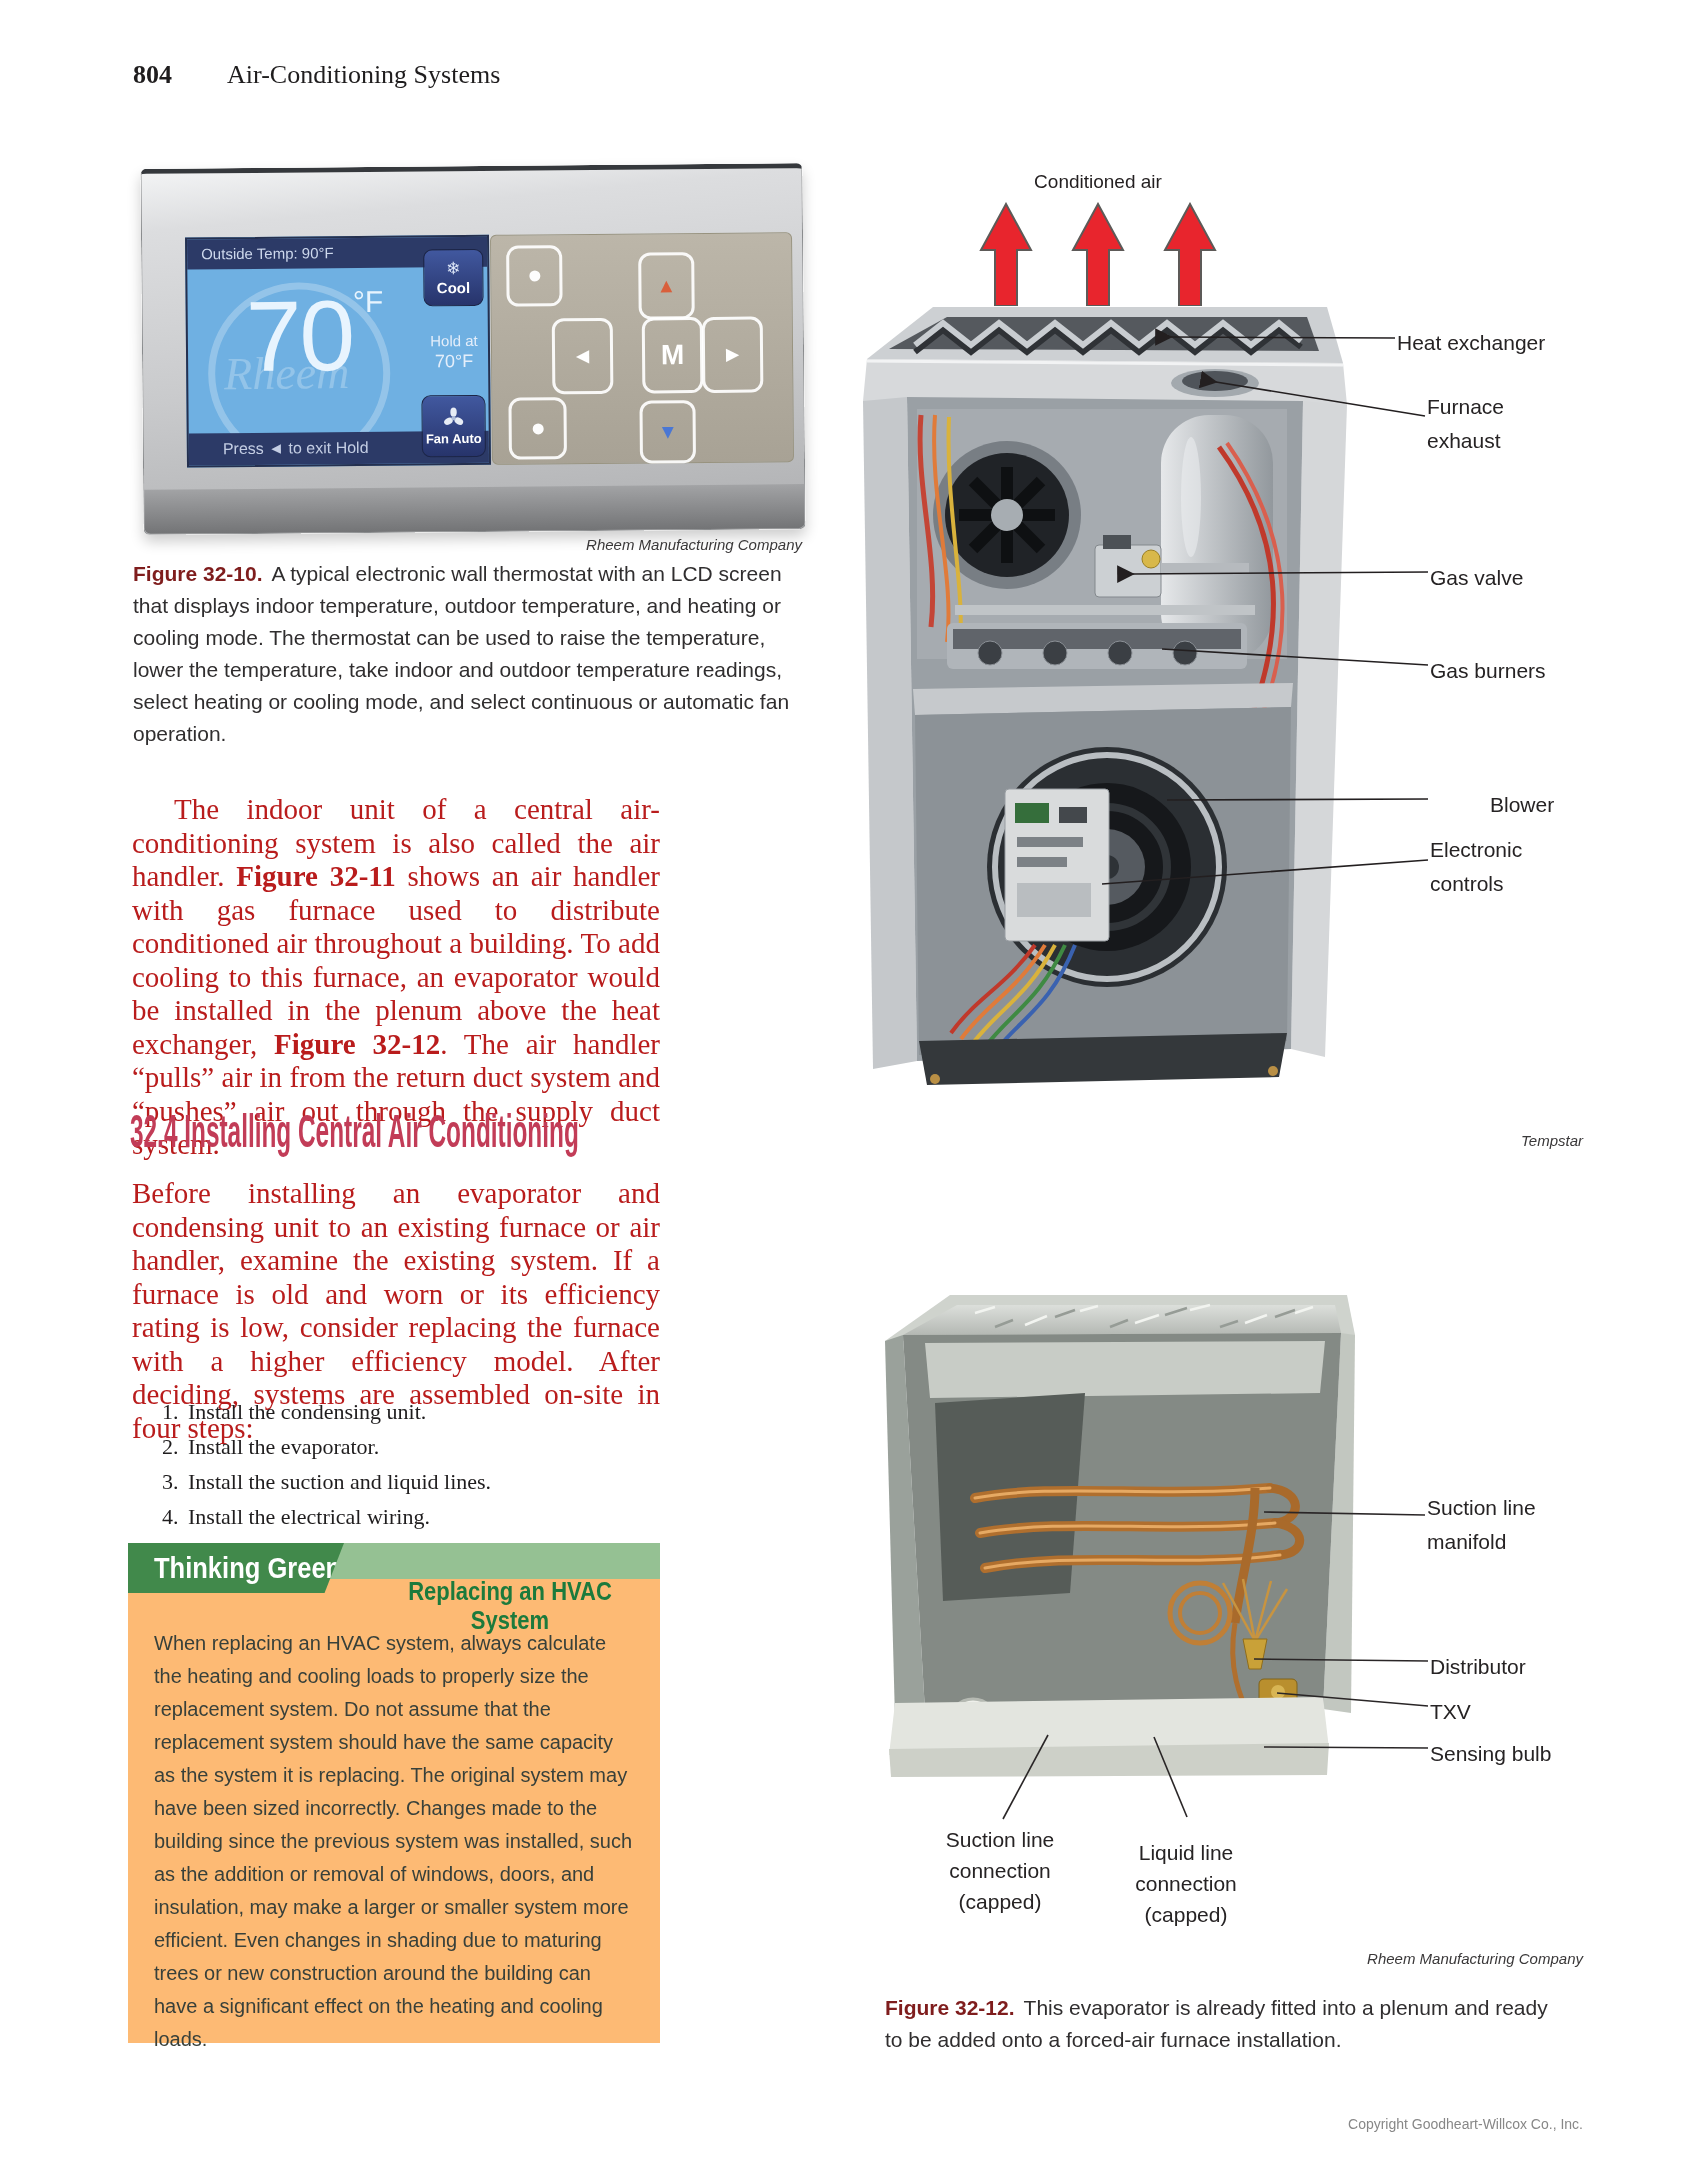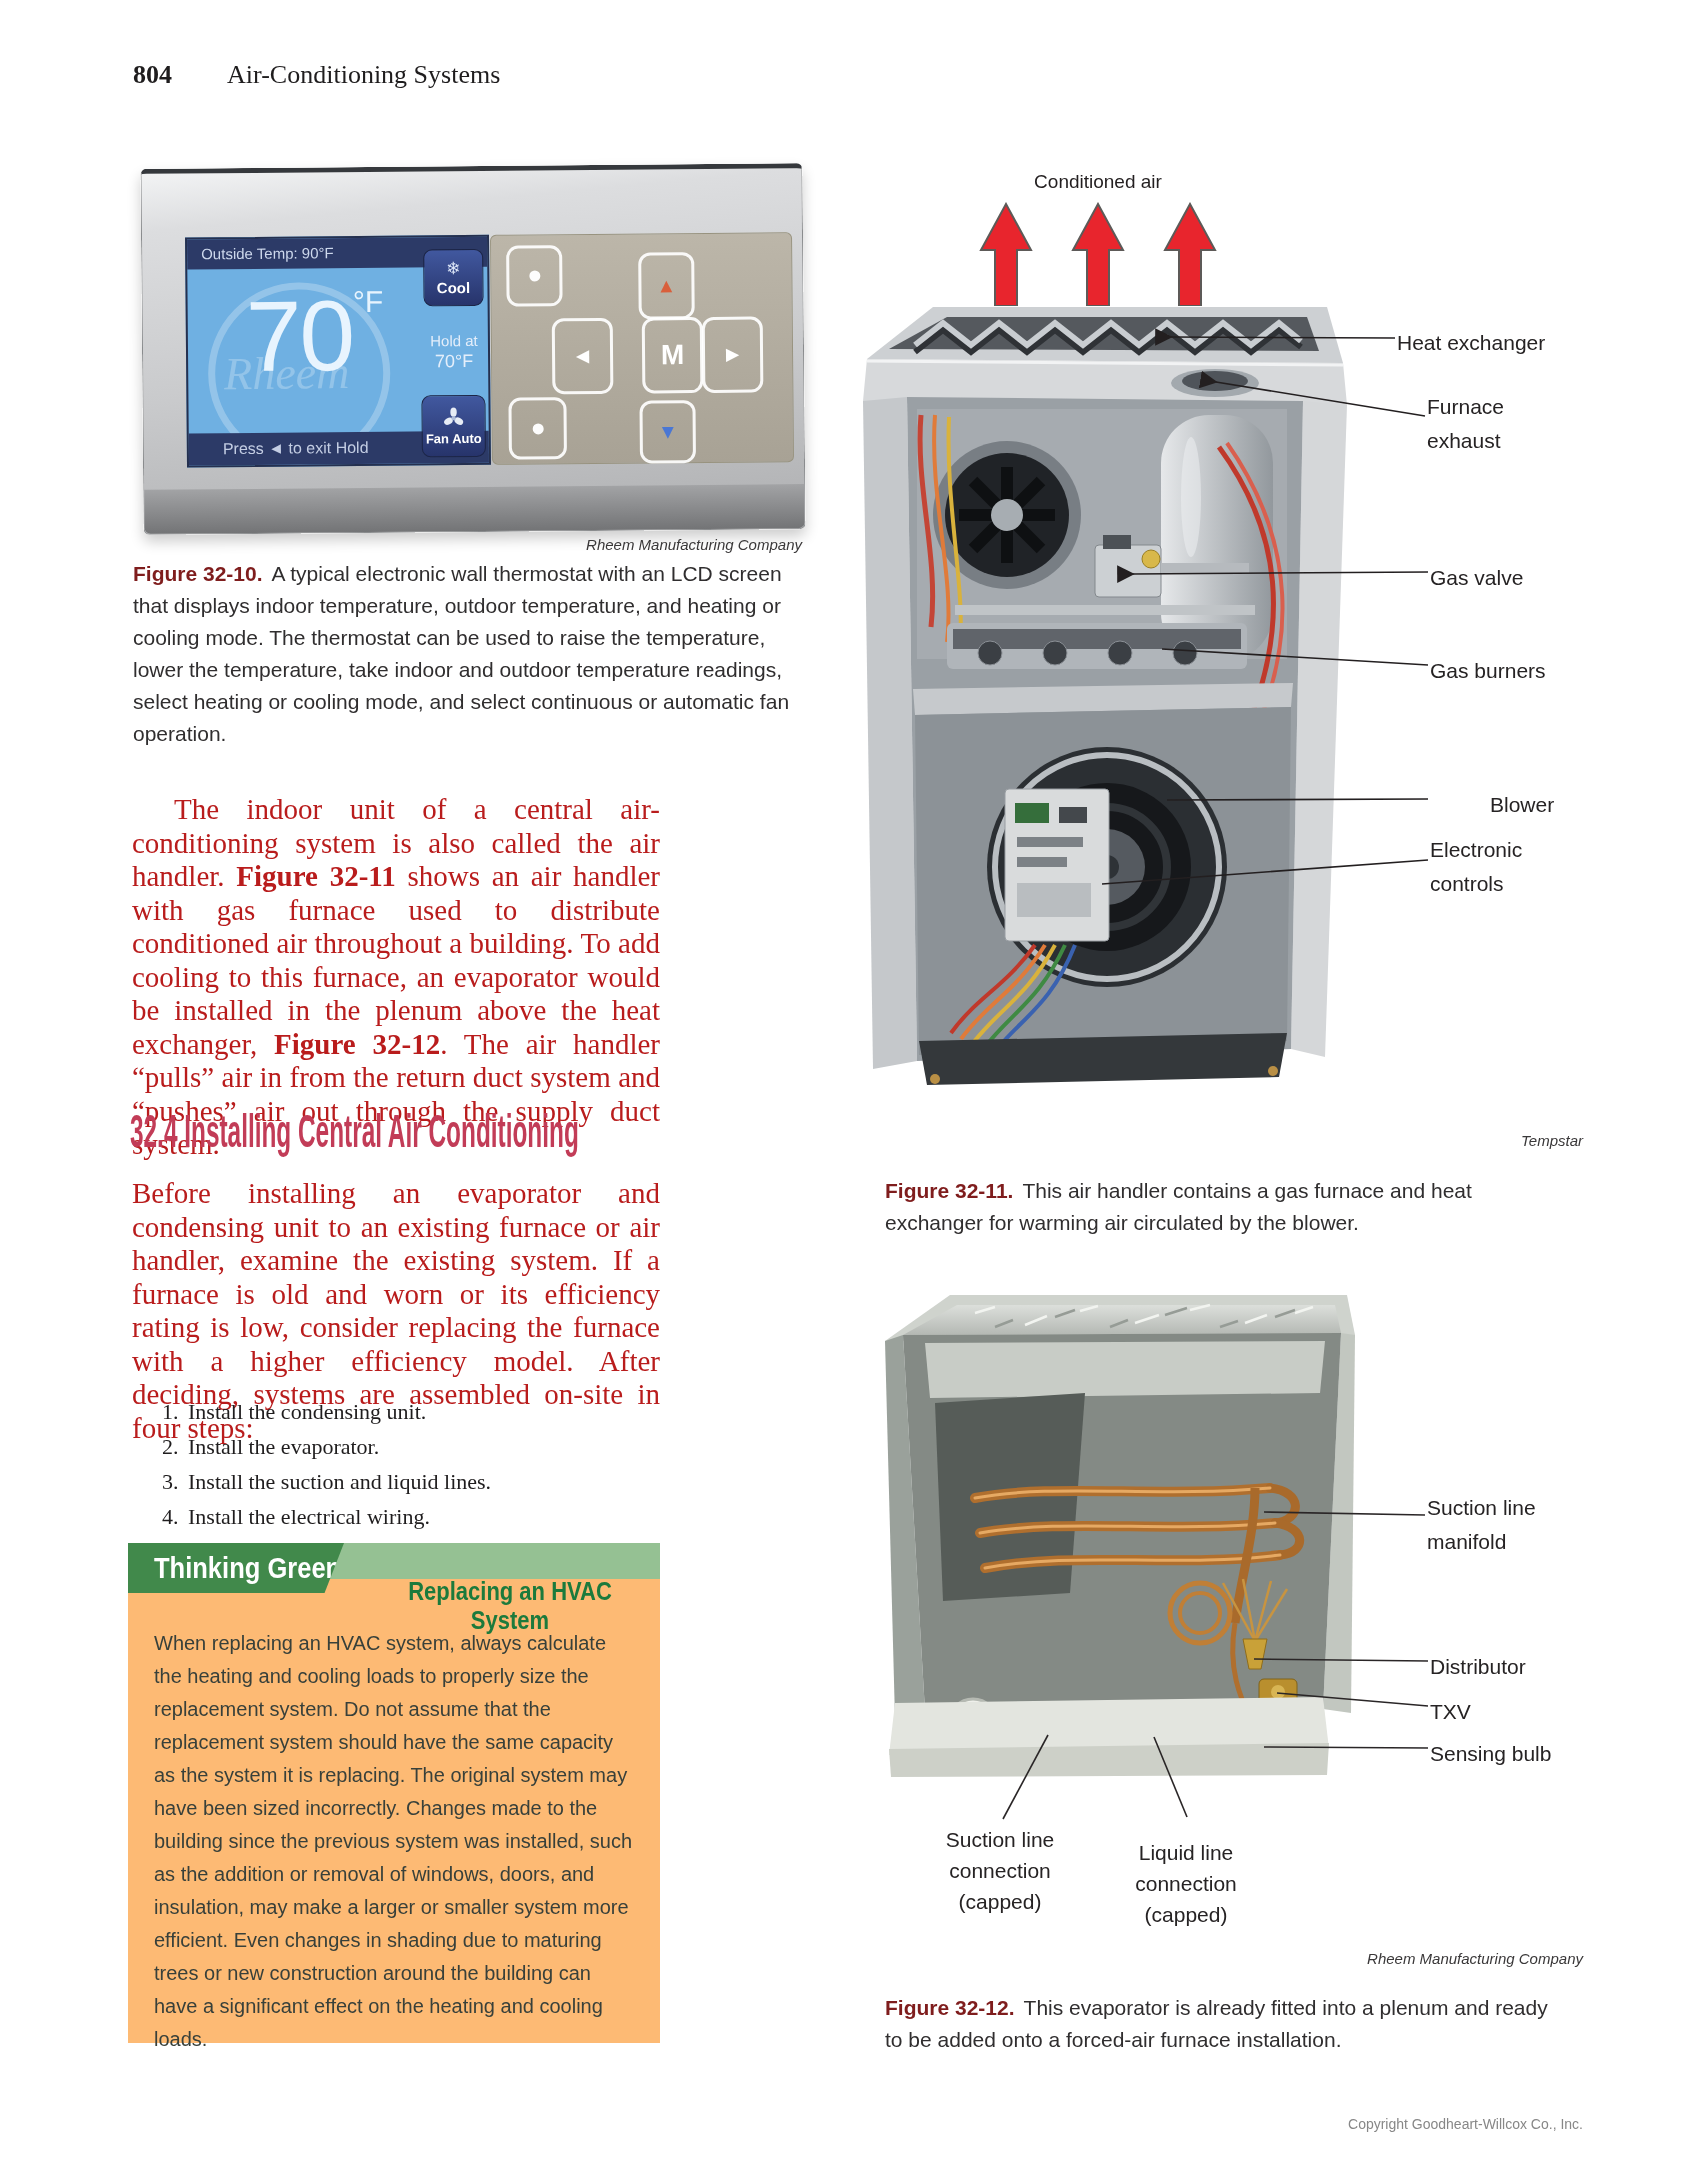--- a/index.html
+++ b/index.html
@@ -321,23 +321,20 @@
   </svg>
 
   <div class="abs callout lb-hx">Heat exchanger</div>
   <div class="abs callout lb-fe">Furnace exhaust</div>
   <div class="abs callout lb-gv">Gas valve</div>
   <div class="abs callout lb-gb">Gas burners</div>
   <div class="abs callout lb-bl">Blower</div>
   <div class="abs callout lb-ec">Electronic controls</div>
 
   <div class="abs credit tempstar">Tempstar</div>
-  <div class="abs caption cap11">
-    <span class="figlabel">Figure 32-11.</span><span>This air handler contains a gas furnace and heat exchanger for warming air circulated by the blower.</span>
-  </div>
 
   <svg class="abs" style="left:855px;top:1283px;" width="515" height="495" viewBox="0 0 515 495">
     <defs>
       <linearGradient id="g4" x1="0" y1="0" x2="0" y2="1">
         <stop offset="0" stop-color="#dcdfdb"></stop>
           <stop offset="1" stop-color="#b4b8b3"></stop>
       </linearGradient>
     </defs>
     <polygon points="30,58 95,12 492,12 500,52" fill="#cfd3cd"></polygon>
     <polygon points="48,52 102,22 480,22 486,50" fill="url(#g4)"></polygon>

